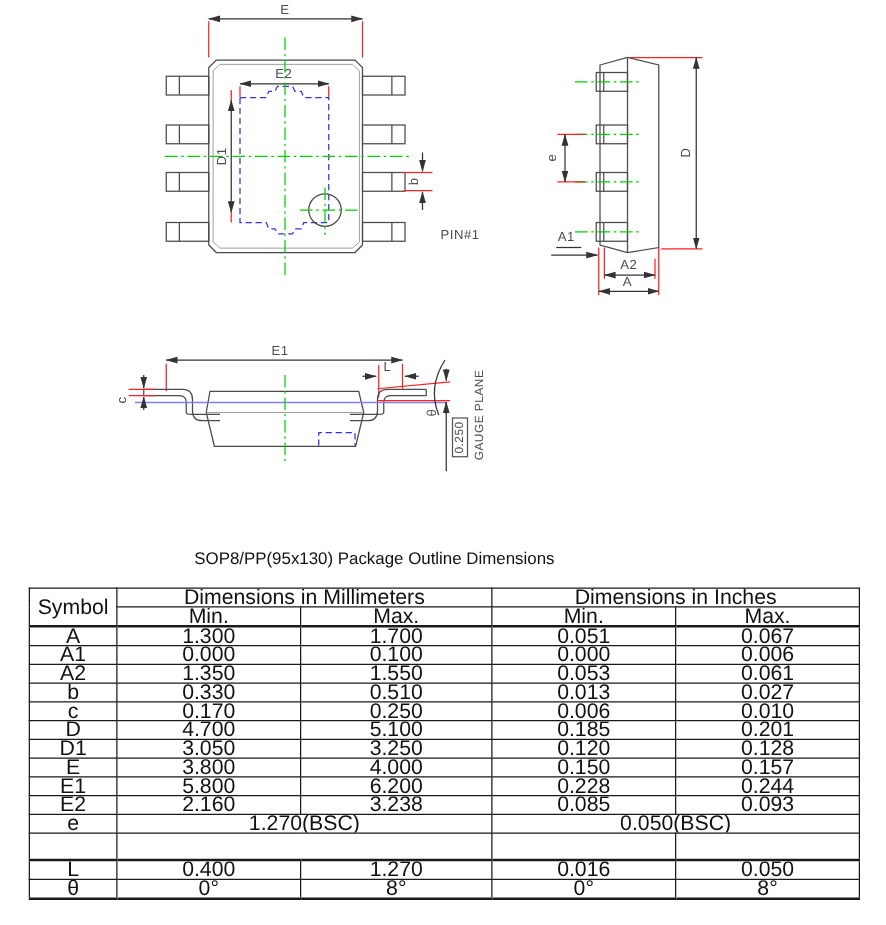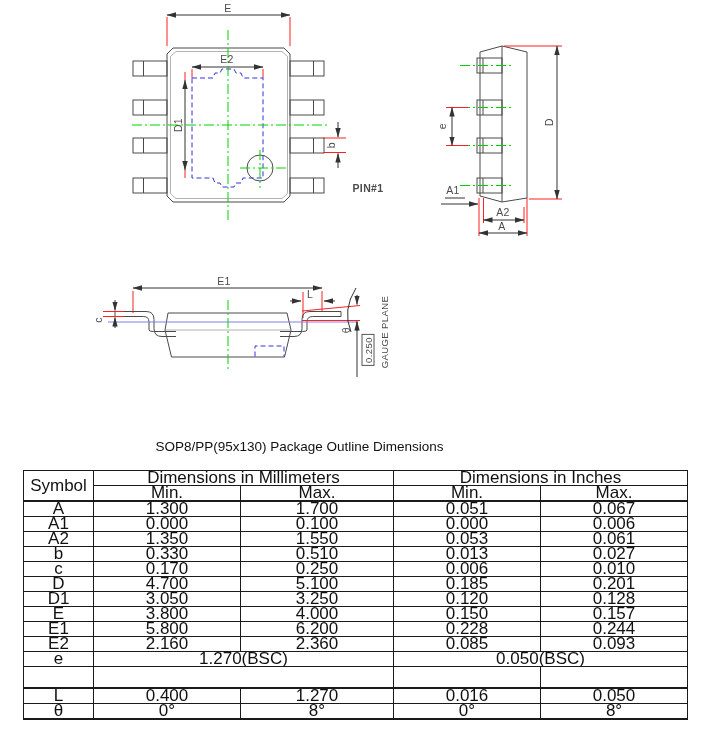--- a/index.html
+++ b/index.html
@@ -168,21 +168,21 @@
       <line class="dim" x1="357" y1="331" x2="357" y2="321.5" marker-end="url(#ah)"></line>
       <line class="dim" x1="357" y1="321.5" x2="357" y2="377"></line>
       <path class="dim" d="M356,288 Q342,310 351,332"></path>
     </g>
   </svg>
 
   <span class="lbl" style="left:228px;top:8px;">E</span>
   <span class="lbl" style="left:227px;top:59px;">E2</span>
   <span class="lbl rot" style="left:178px;top:125px;">D1</span>
   <span class="lbl rot" style="left:331px;top:145px;">b</span>
-  <span class="lbl" style="left:368px;top:188px;font-weight:bold;">PIN#1</span>
+  <span class="lbl" style="left:368px;top:188px;">PIN#1</span>
 
   <span class="lbl rot" style="left:442px;top:126px;">e</span>
   <span class="lbl rot" style="left:549px;top:122px;">D</span>
   <span class="lbl" style="left:453px;top:190px;">A1</span>
   <span class="lbl" style="left:503px;top:212px;">A2</span>
   <span class="lbl" style="left:502px;top:226px;">A</span>
 
   <span class="lbl" style="left:224px;top:281px;">E1</span>
   <span class="lbl" style="left:310px;top:294px;">L</span>
   <span class="lbl rot" style="left:98px;top:320px;">c</span>
@@ -271,21 +271,21 @@
     <tr>
       <td>E1</td>
       <td>5.800</td>
       <td>6.200</td>
       <td>0.228</td>
       <td>0.244</td>
     </tr>
     <tr>
       <td>E2</td>
       <td>2.160</td>
-      <td>2.360</td>
+      <td>3.238</td>
       <td>0.085</td>
       <td>0.093</td>
     </tr>
     <tr>
       <td>e</td>
       <td colspan="2">1.270(BSC)</td>
       <td colspan="2">0.050(BSC)</td>
     </tr>
     <tr class="spacer">
       <td></td>

